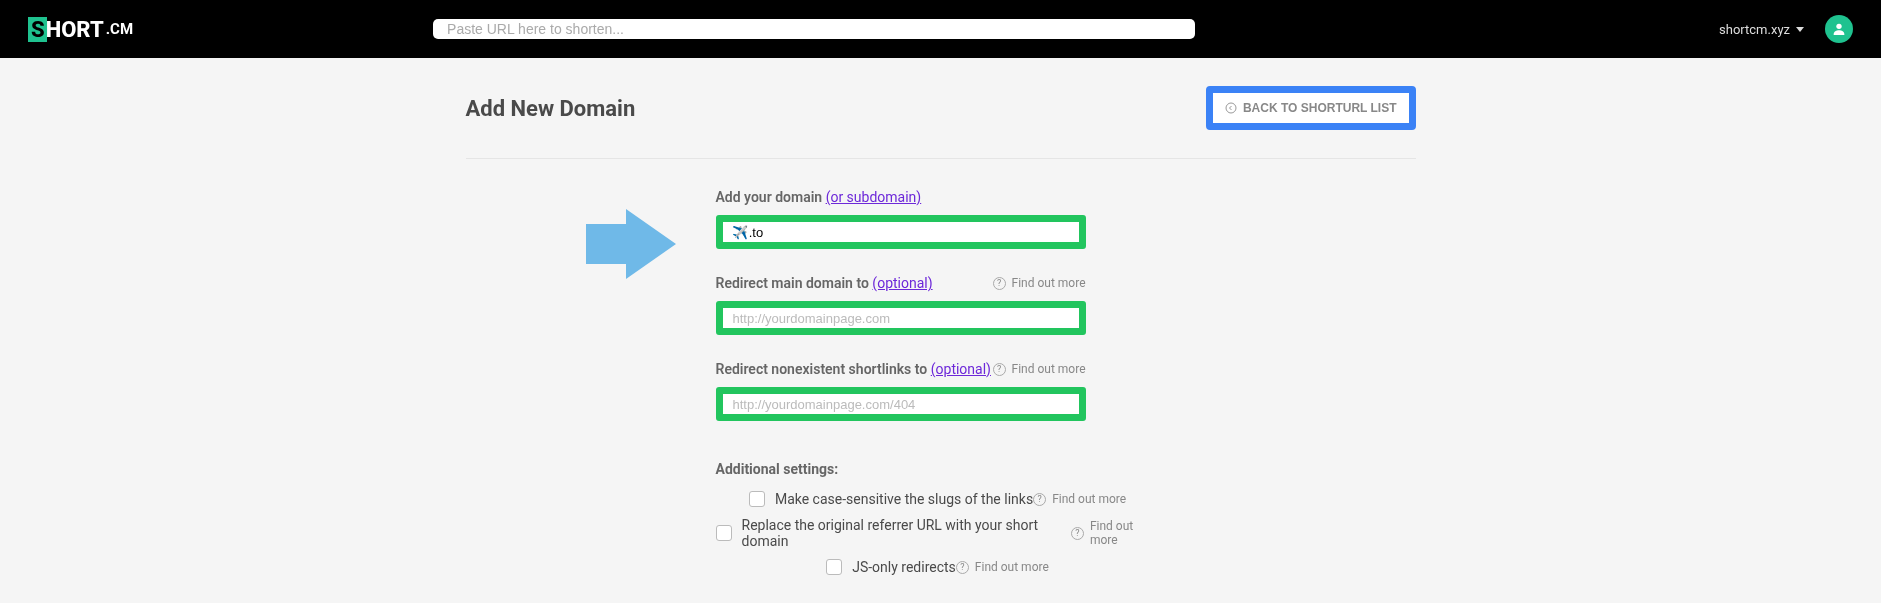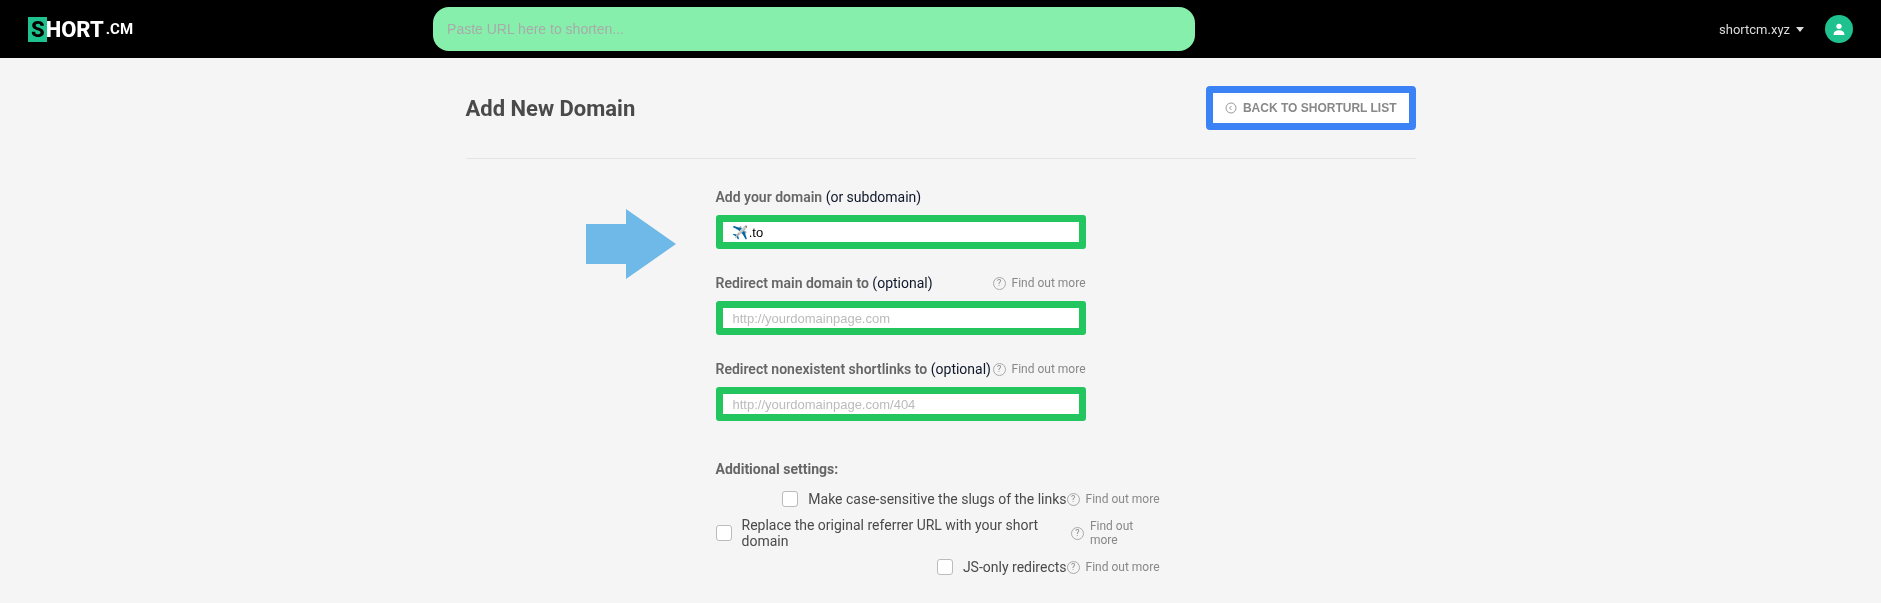--- a/index.html
+++ b/index.html
@@ -4,49 +4,49 @@
   <style>
     * { box-sizing: border-box; margin: 0; padding: 0; }
     body { font-family: -apple-system, BlinkMacSystemFont, "Segoe UI", Roboto, Arial, sans-serif; background: #f5f5f5; color: #333; }
 
     .header { background: #000; height: 58px; display: flex; align-items: center; padding: 0 28px; }
     .logo { display: flex; align-items: baseline; }
     .logo-mark { background: #1fc28f; color: #000; font-weight: 800; padding: 0 3px; font-size: 22px; letter-spacing: -1px; margin-right: -1px;}
     .logo-text { color: #fff; font-weight: 800; font-size: 22px; letter-spacing: 0px; }
     .logo-small { color: #fff; font-weight: 700; font-size: 15px; margin-left: 2px; align-self: flex-start; margin-top: 3px;}
     .url-input-wrap { flex: 0 0 auto; margin-left: 300px; }
-    .url-input { width: 762px; height: 44px; border-radius: 16px; border: none; padding: 0 14px; font-size: 14px; color: #333; background: #86efac; }
+    .url-input { width: 762px; height: 20px; border-radius: 5px; border: none; padding: 0 14px; font-size: 14px; color: #333; background: #ffffff; }
     .url-input::placeholder { color: #aaa; }
     .header-right { margin-left: auto; display: flex; align-items: center; gap: 21px; }
     .domain-selector { color: #ddd; font-size: 13px; display: flex; align-items: center; gap: 6px; cursor: pointer; }
     .caret-down { width: 0; height: 0; border-left: 4px solid transparent; border-right: 4px solid transparent; border-top: 5px solid #ddd; }
     .avatar { width: 28px; height: 28px; border-radius: 50%; background: #1fc28f; display: flex; align-items: center; justify-content: center; }
 
     .main { max-width: 950px; margin: 0 auto; padding: 28px 0 40px; }
     .page-head { display: flex; align-items: center; justify-content: space-between; padding-bottom: 28px; border-bottom: 1px solid #e5e5e5; }
     .page-title { font-size: 22px; font-weight: 700; color: #4a4a4a; }
     .back-btn { border: 7px solid #3b82f6; border-radius: 4px; background: #fff; color: #888; font-size: 12px; font-weight: 600; padding: 8px 12px; display: inline-flex; align-items: center; gap: 6px; cursor: pointer; }
 
     .form-area { display: flex; align-items: flex-start; margin-top: 30px; }
     .arrow-col { width: 250px; display: flex; justify-content: center; padding-top: 20px; }
     .big-arrow { fill: #6fb9e8; }
 
     .fields-col { width: 370px; }
     .field-group { margin-bottom: 26px; }
     .field-header { display: flex; align-items: center; justify-content: space-between; margin-bottom: 10px; }
     .field-label { font-size: 14px; font-weight: 600; color: #666; }
-    .field-optional { color: #0f172a; font-weight: 400; }
+    .field-optional { color: #6d28d9; font-weight: 400; text-decoration: underline; }
     .help-link { display: inline-flex; align-items: center; gap: 6px; color: #888; font-size: 12px; }
     .text-input { width: 100%; height: 34px; border: 7px solid #22c55e; border-radius: 3px; padding: 0 10px; font-size: 13px; color: #333; background: #fff; display: flex; align-items: center; gap: 2px;}
     .text-input input { border: none; outline: none; width: 100%; font-size: 13px; }
     .text-input input::placeholder { color: #bbb; }
 
     .settings-block { margin-top: 40px; width: 444px; }
     .settings-title { font-size: 14px; font-weight: 700; color: #666; margin-bottom: 14px; }
-    .setting-row { display: flex; align-items: center; justify-content: flex-end; margin-bottom: 10px; }
+    .setting-row { display: flex; align-items: center; justify-content: center; margin-bottom: 10px; }
     .setting-left { display: flex; align-items: center; gap: 10px; }
     .checkbox { width: 16px; height: 16px; border: 1.5px solid #bbb; border-radius: 3px; background: #fff; cursor: pointer; flex-shrink: 0; }
     .setting-label { font-size: 14px; color: #4a4a4a; }
 
     .q-icon { width: 13px; height: 13px; border: 1px solid #aaa; border-radius: 50%; display: inline-flex; align-items: center; justify-content: center; font-size: 9px; color: #888; flex-shrink: 0; }
   </style>
 </head>
 <body>
 
 <div class="header">

